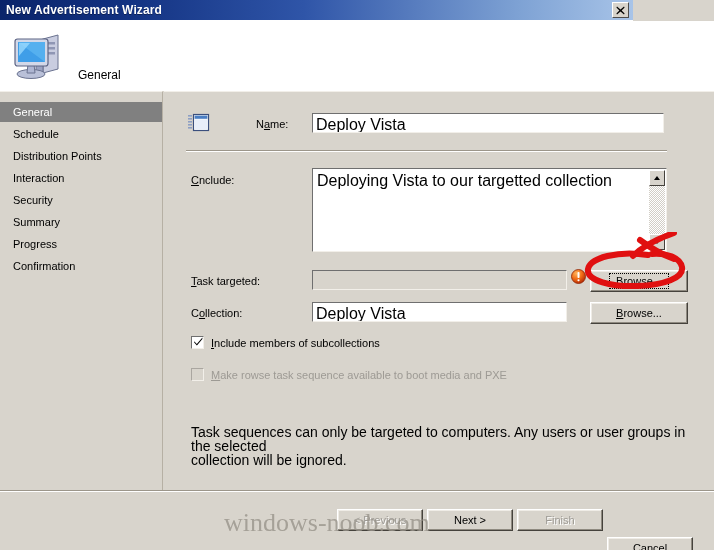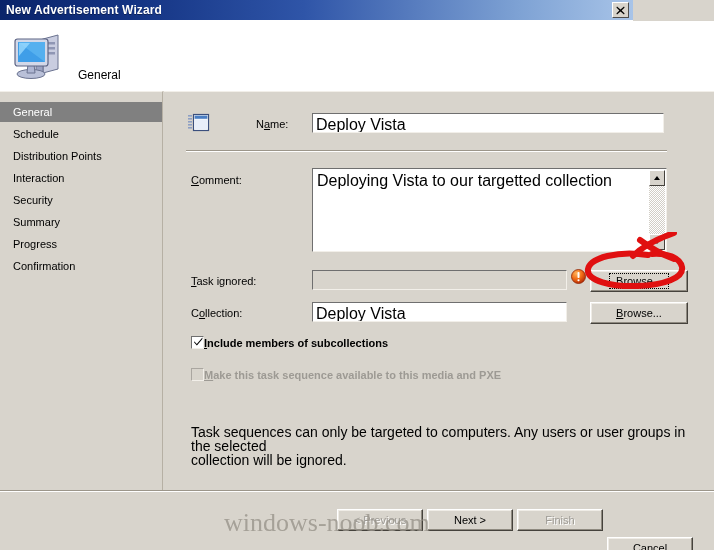--- a/index.html
+++ b/index.html
@@ -195,21 +195,21 @@
     position: relative;
     flex: 0 0 auto;
     cursor: pointer;
   }
   .checkbox.disabled { background: #d8d4cc; border-top-color: #aaa6a0; border-left-color: #aaa6a0; }
   .checkbox .tick {
     position: absolute;
     left: 1px; top: -1px;
     width: 11px; height: 11px;
   }
-  .cblabel { font-size: 11px; white-space: nowrap; font-weight: bold; }
+  .cblabel { margin-left: 7px; font-size: 11px; white-space: nowrap; }
 
   
   .scroll {
     position: absolute;
     right: 1px; top: 1px;
     width: 16px;
     bottom: 1px;
     background: repeating-conic-gradient(#ffffff 0% 25%, #d2cec6 0% 50%) 0 0 / 2px 2px;
   }
   .scroll-btn {
@@ -347,34 +347,34 @@
         <rect x="5.5" y="1.5" width="15" height="16" fill="#ffffff" stroke="#3b4f7d" stroke-width="1.2"></rect>
         <rect x="6.6" y="2.6" width="12.8" height="3.2" fill="#4a7ec4"></rect>
         <rect x="6.6" y="6.4" width="12.8" height="10" fill="#e8eef9"></rect>
       </svg>
     </div>
     <div class="abs field-label" style="left:57px; top:26px;margin-left:35px;"><span>N</span><span class="ul">a</span><span>me:</span></div>
     <div class="abs textbox" style="left:148px; top:21px; width:352px; height:20px;">Deploy Vista</div>
 
     <div class="abs separator" style="left:22px; top:58px; width:481px;"></div>
 
-    <div class="abs field-label" style="left:27px; top:82px;"><span></span><span class="ul">C</span><span>omment:</span></div>
+    <div class="abs field-label" style="left:27px; top:82px;"><span></span><span class="ul">C</span><span>nclude:</span></div>
     <div class="abs textbox" style="left:148px; top:76px; width:355px; height:84px; padding:3px 0 3px 4px;">
       <span>Deploying Vista to our targetted collection</span>
       <div class="scroll">
         <div class="scroll-btn up">
             <div class="arrow-up"></div>
           </div>
         <div class="scroll-btn down">
             <div class="arrow-down"></div>
           </div>
       </div>
     </div>
 
-    <div class="abs field-label" style="left:27px; top:183px;"><span></span><span class="ul">T</span><span>ask ignored:</span></div>
+    <div class="abs field-label" style="left:27px; top:183px;"><span></span><span class="ul">T</span><span>ask targeted:</span></div>
     <div class="abs textbox disabled" style="left:148px; top:178px; width:255px; height:20px;"></div>
     <div class="abs btn" style="left:426px; top:178px; width:98px; height:22px;">
       <span class="focus-ring"><span class="ul">B</span><span>rowse...</span></span>
     </div>
 
     <div class="abs field-label" style="left:27px; top:215px;"><span>C</span><span class="ul">o</span><span>llection:</span></div>
     <div class="abs textbox" style="left:148px; top:210px; width:255px; height:20px;">Deploy Vista</div>
     <div class="abs btn" style="left:426px; top:210px; width:98px; height:22px;">
       <span><span class="ul">B</span><span>rowse...</span></span>
     </div>
@@ -383,21 +383,21 @@
       <div class="checkbox">
         <svg class="tick" viewBox="0 0 11 11">
           <path d="M1.2 5.2 L3.8 8.0 L9.4 1.4 L9.4 3.0 L3.9 9.6 L1.2 6.6 Z" fill="#000"></path>
         </svg>
       </div>
       <div class="cblabel"><span></span><span class="ul">I</span><span>nclude members of subcollections</span></div>
     </div>
 
     <div class="cbrow" style="left:27px; top:276px;">
       <div class="checkbox disabled"></div>
-      <div class="cblabel field-label disabled"><span></span><span class="ul">M</span><span>ake this task sequence available to this media and PXE</span></div>
+      <div class="cblabel field-label disabled"><span></span><span class="ul">M</span><span>ake rowse task sequence available to boot media and PXE</span></div>
     </div>
 
     <div class="helptext" style="left:27px; top:333px; width:500px;">
       <div>Task sequences can only be targeted to computers.  Any users or user groups in the selected</div>
       <div>collection will be ignored.</div>
     </div>
 
   </div>
 
   <div class="error-icon">

